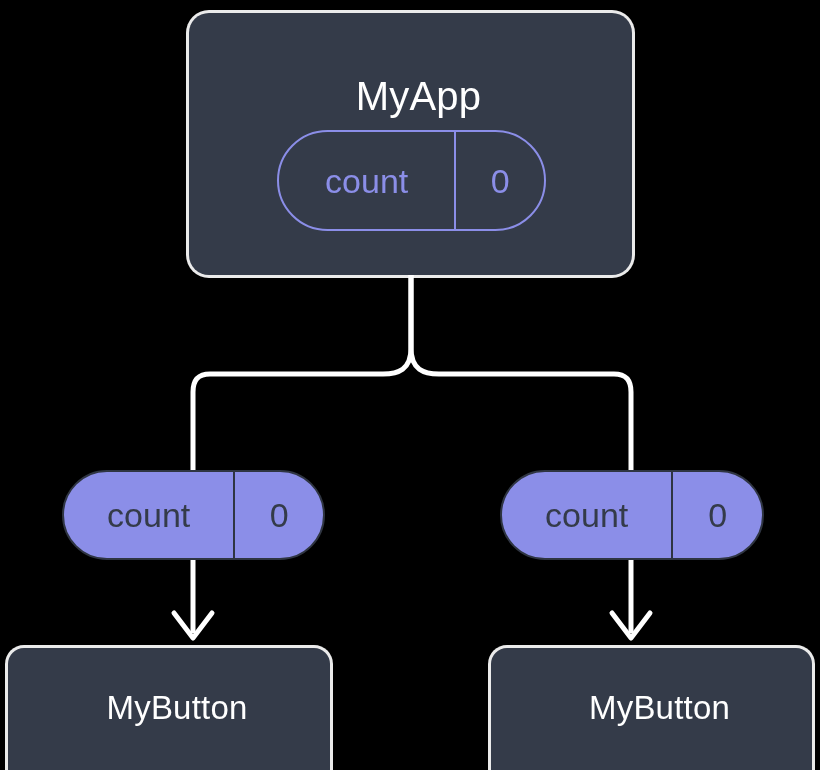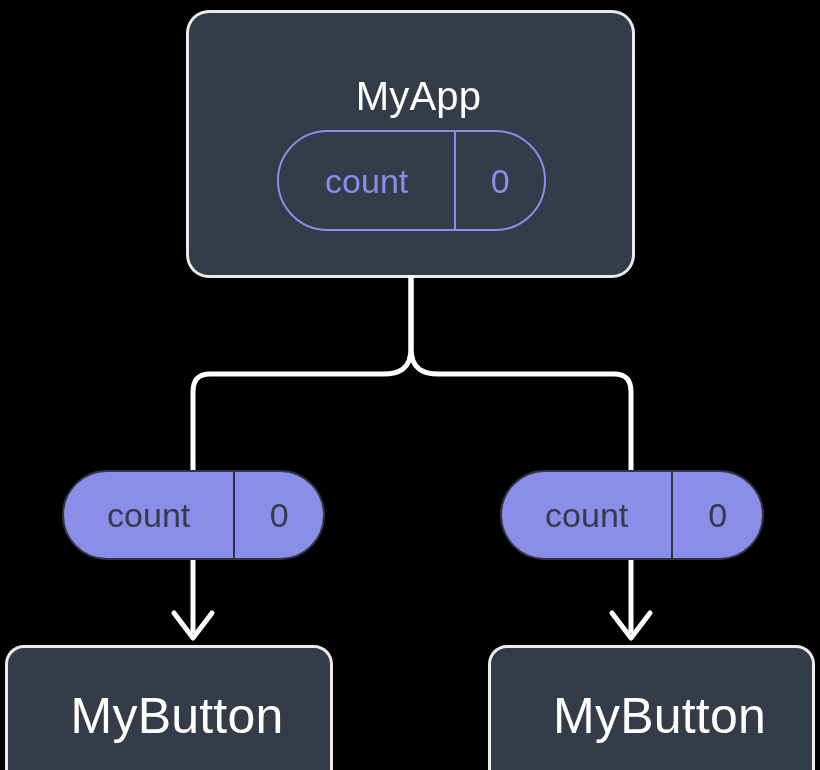--- a/index.html
+++ b/index.html
@@ -80,21 +80,21 @@
     top: 648px;
     width: 322px;
   }
   #box-mybutton-right {
     left: 491px;
     top: 648px;
     width: 321px;
   }
   .leaf-box .component-title {
     top: 43px;
-    font-size: 50px;
+    font-size: 33px;
   }
 
   
   .pill {
     position: absolute;
     z-index: 3;
     display: flex;
     align-items: stretch;
     box-sizing: border-box;
     border-radius: 999px;

